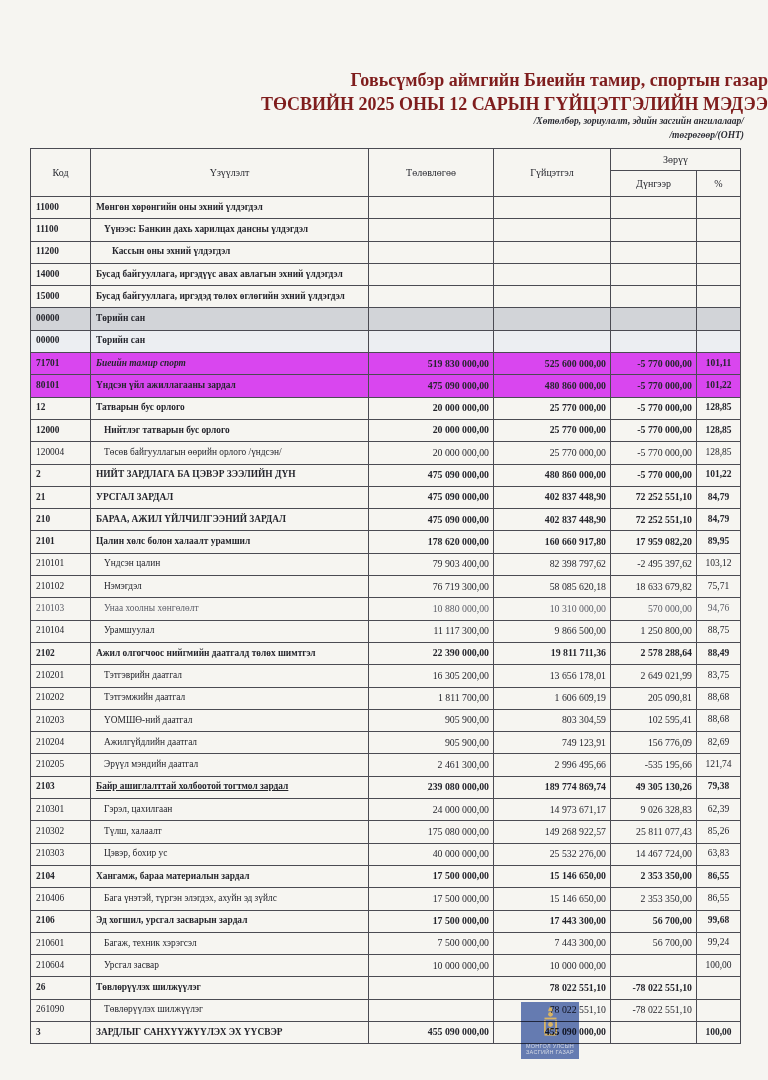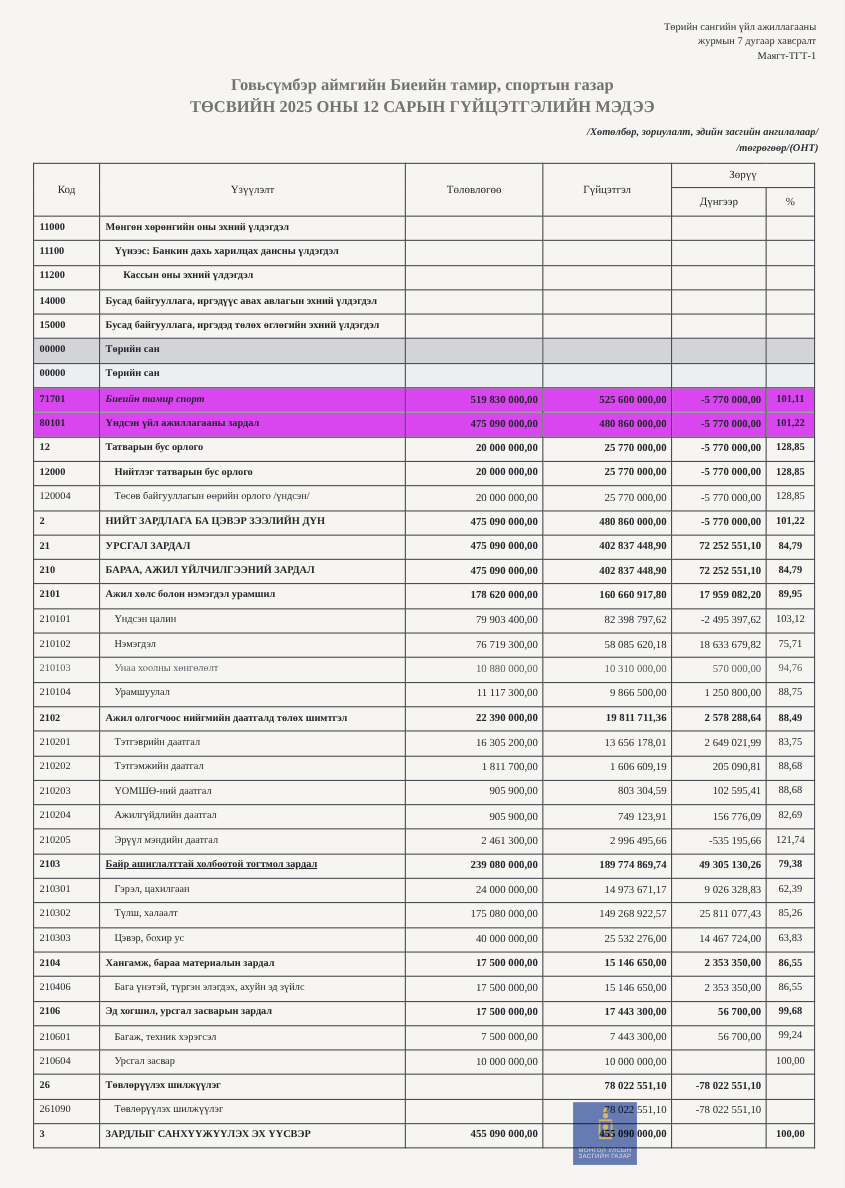--- a/index.html
+++ b/index.html
@@ -9,22 +9,22 @@
     background:#f6f5f1;
     font-family:"Liberation Serif", serif;
     color:#24252c; overflow:hidden;
   }
   .corner-note {
     position:absolute; top:19px; right:26px;
     text-align:right; font-size:9.5px; line-height:1.4; color:#2c2d35;
   }
   .title-block {
     position:absolute; top:69px; left:0; width:100%;
-    text-align:center; font-weight:bold; font-size:15px; line-height:1.32;
-    color:#737373;
+    text-align:right; font-weight:bold; font-size:18px; line-height:1.32;
+    color:#7f1d1d;
   }
   .subtitle-block {
     position:absolute; top:115px; right:24px;
     text-align:right; font-style:italic; font-weight:bold;
     font-size:9.5px; line-height:1.45; color:#2c2d35;
   }
   table.budget {
     position:absolute; top:148px; left:30px; width:710px;
     border-collapse:collapse; table-layout:fixed;
     background:transparent;
@@ -58,25 +58,20 @@
   .wm-text {
     color:#d5dcf0; font-size:5.5px; line-height:1.2; text-align:center;
     font-family:"Liberation Sans", sans-serif; letter-spacing:0.3px; white-space:nowrap;
   }
 </style>
 </head>
 <body>
 
 <div class="page">
 
-  <div class="corner-note">
-    <div>Төрийн сангийн үйл ажиллагааны</div>
-    <div>журмын 7 дугаар хавсралт</div>
-    <div>Маягт-ТГТ-1</div>
-  </div>
 
   <div class="title-block">
     <div>Говьсүмбэр аймгийн Биеийн тамир, спортын газар</div>
     <div>ТӨСВИЙН 2025 ОНЫ 12 САРЫН ГҮЙЦЭТГЭЛИЙН МЭДЭЭ</div>
   </div>
 
   <div class="subtitle-block">
     <div>/Хөтөлбөр, зориулалт, эдийн засгийн ангилалаар/</div>
     <div>/төгрөгөөр/(ОНТ)</div>
   </div>
@@ -219,21 +214,21 @@
         <tr class="bold">
       <td class="c-code">210</td>
       <td class="c-label" style="padding-left: 5px;">БАРАА, АЖИЛ ҮЙЛЧИЛГЭЭНИЙ ЗАРДАЛ</td>
       <td class="c-num">475 090 000,00</td>
       <td class="c-num">402 837 448,90</td>
       <td class="c-num">72 252 551,10</td>
       <td class="c-pct">84,79</td>
     </tr>
         <tr class="bold">
       <td class="c-code">2101</td>
-      <td class="c-label" style="padding-left: 5px;">Ажил хөлс болон нэмэгдэл урамшил</td>
+      <td class="c-label" style="padding-left: 5px;">Цалин хөлс болон халаалт урамшил</td>
       <td class="c-num">178 620 000,00</td>
       <td class="c-num">160 660 917,80</td>
       <td class="c-num">17 959 082,20</td>
       <td class="c-pct">89,95</td>
     </tr>
         <tr>
       <td class="c-code">210101</td>
       <td class="c-label" style="padding-left: 13px;">Үндсэн цалин</td>
       <td class="c-num">79 903 400,00</td>
       <td class="c-num">82 398 797,62</td>

